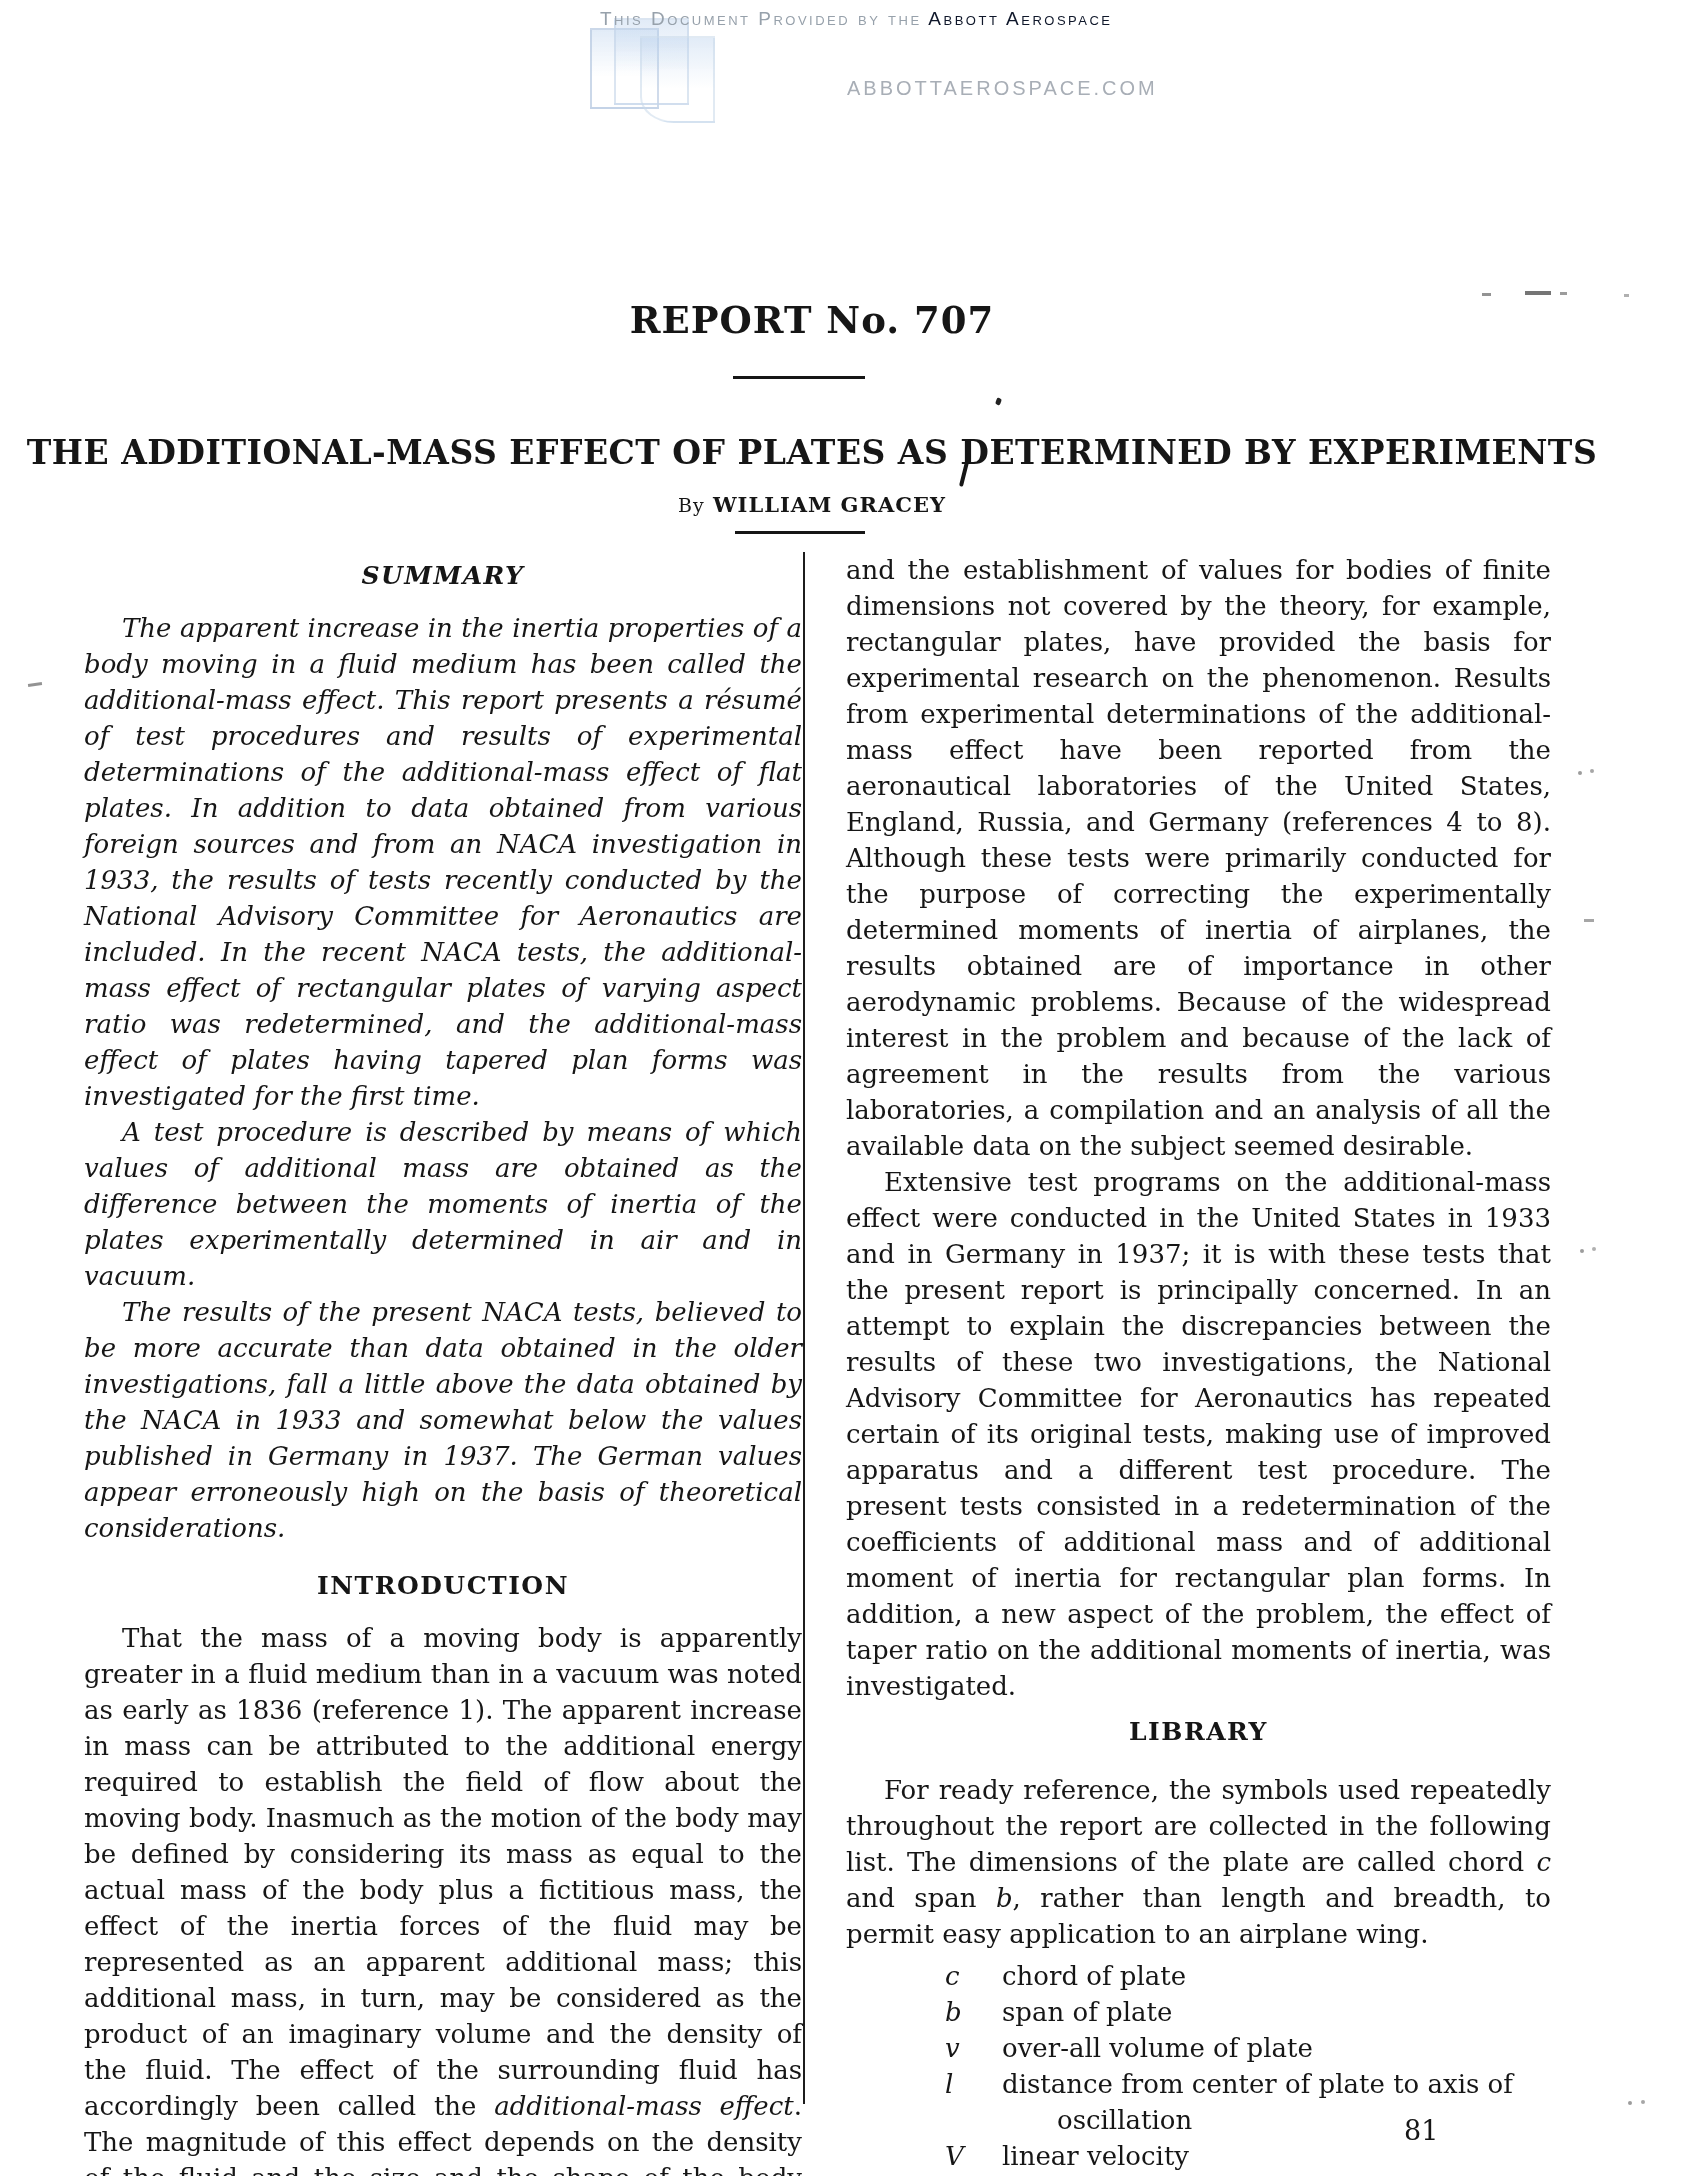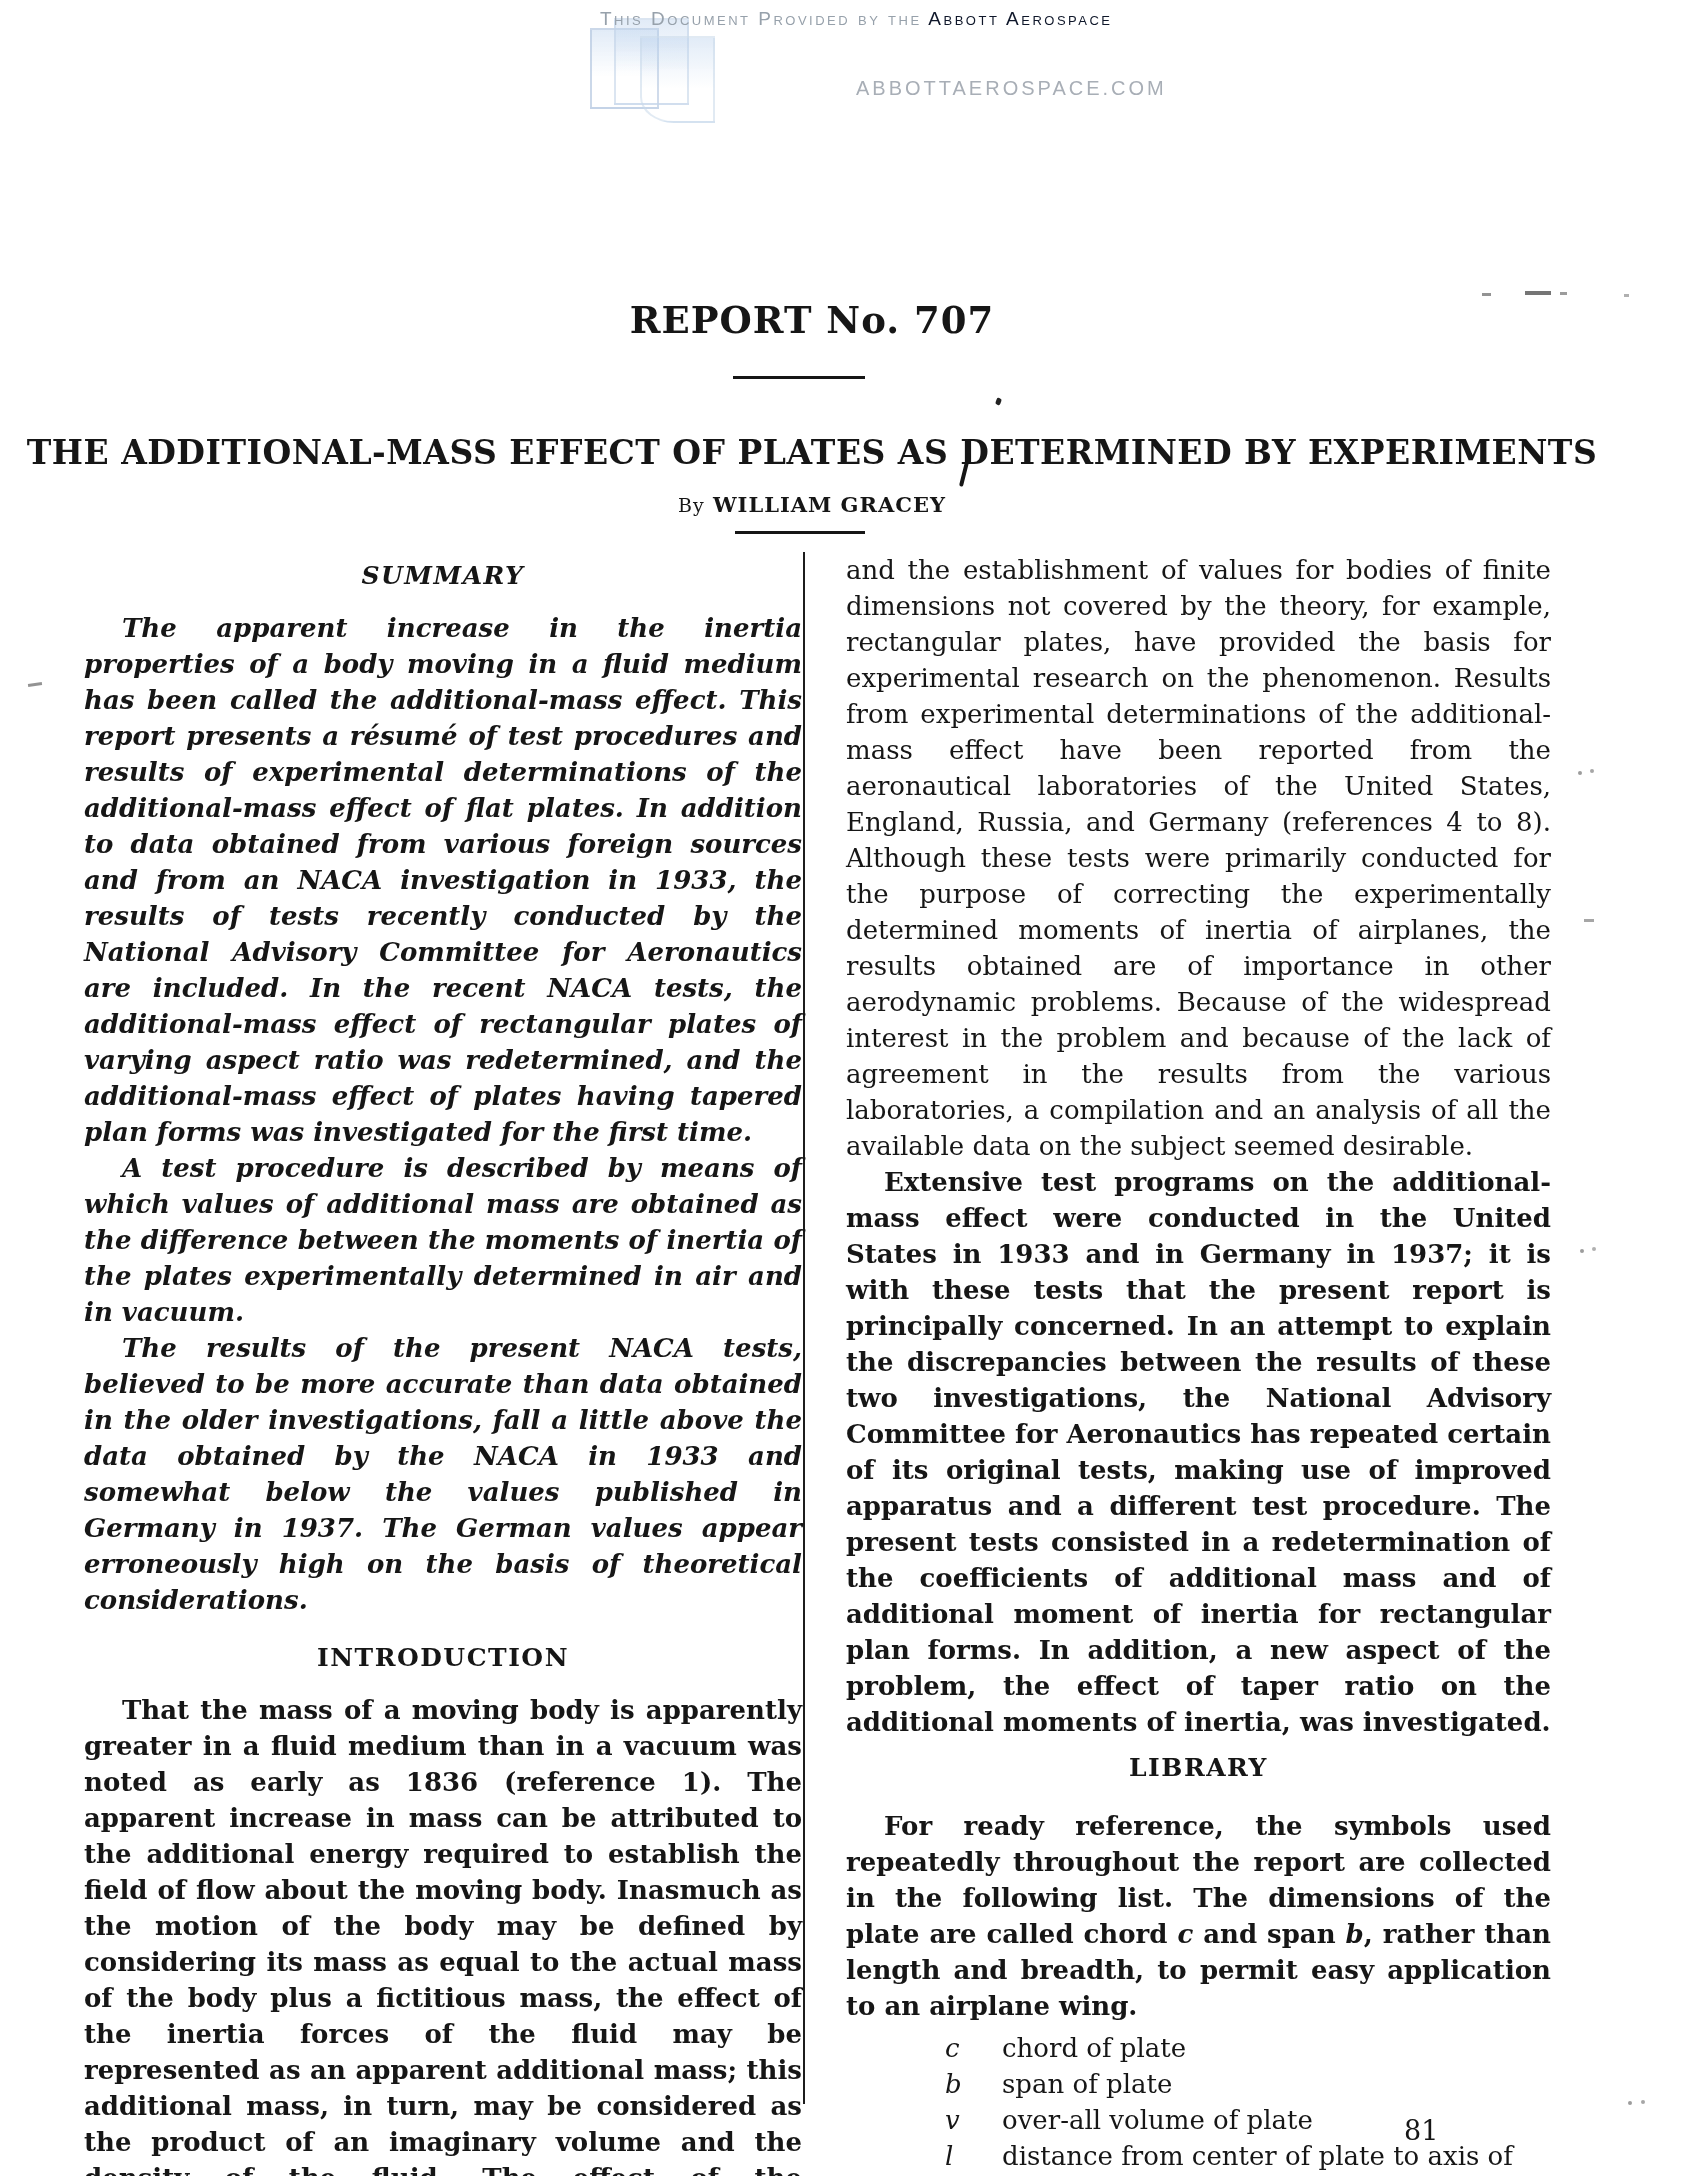--- a/index.html
+++ b/index.html
@@ -10,21 +10,21 @@
     color:#161616;
     font-family:"DejaVu Serif","Liberation Serif",serif;
     overflow:hidden;
   }
 
   
   .wm { font-family:"Liberation Sans","DejaVu Sans",sans-serif; position:absolute; white-space:nowrap; }
   .wm-line1 { left:600px; top:8px; font-size:19px; letter-spacing:2.5px; color:#97a1ab; font-variant:small-caps; }
   .wm-line1 .brand { color:#0f172a; }
   .wm-line2 { left:639px; top:27px; font-size:45px; letter-spacing:7px; color:#a9bfda; font-weight:normal; }
-  .wm-line3 { left:847px; top:77px; font-size:20px; letter-spacing:3px; color:#a8aeb6;margin-left:9px; }
+  .wm-line3 { left:847px; top:77px; font-size:20px; letter-spacing:3px; color:#a8aeb6; }
   .wm-icon { position:absolute; left:590px; top:16px; width:168px; height:99px; }
   .wm-icon .sheet { position:absolute; border:2px solid rgba(185,203,226,0.75);
     background:linear-gradient(180deg, rgba(190,212,238,0.45), rgba(255,255,255,0.05) 60%); }
   .wm-icon .s1 { left:0;  top:12px; width:65px; height:77px; }
   .wm-icon .s2 { left:24px; top:2px;  width:71px; height:83px; border-color:rgba(195,212,232,0.6); }
   .wm-icon .s3 { left:50px; top:20px; width:71px; height:83px; border-color:rgba(200,216,234,0.55);
     border-bottom-left-radius:45% 30%; }
 
   
   .title-block { position:absolute; left:0; top:0; width:1624px; text-align:center; }
@@ -37,21 +37,21 @@
   .rule2 { left:735px; top:531px; width:130px; }
 
   
   .col { position:absolute; font-size:26px; line-height:36px; text-align:justify; }
   .col-left  { left:84px;  top:556px; width:718px; }
   .col-right { left:846px; top:552px; width:705px; }
   .divider { position:absolute; left:803px; top:552px; width:2px; height:1552px; background:#1c1c1c; }
 
   .section-heading { text-align:center; font-weight:bold; font-size:25px; letter-spacing:1.5px; margin:14px 0 16px 0; }
   .col p { margin:0; }
-  .indent { text-indent:38px;font-weight:bold; }
+  .indent { text-indent:38px; }
   .italic-text { font-style:italic; }
 
   
   .sym-list { margin-top:6px; margin-left:99px; }
   .sym-row { display:flex; }
   .sym-glyph { width:57px; font-style:italic; flex:0 0 57px; }
   .sym-def { flex:1; text-align:left; padding-left:55px; text-indent:-55px; }
 
   
   .page-number { position:absolute; left:1404px; top:2115px; font-size:27px; }

